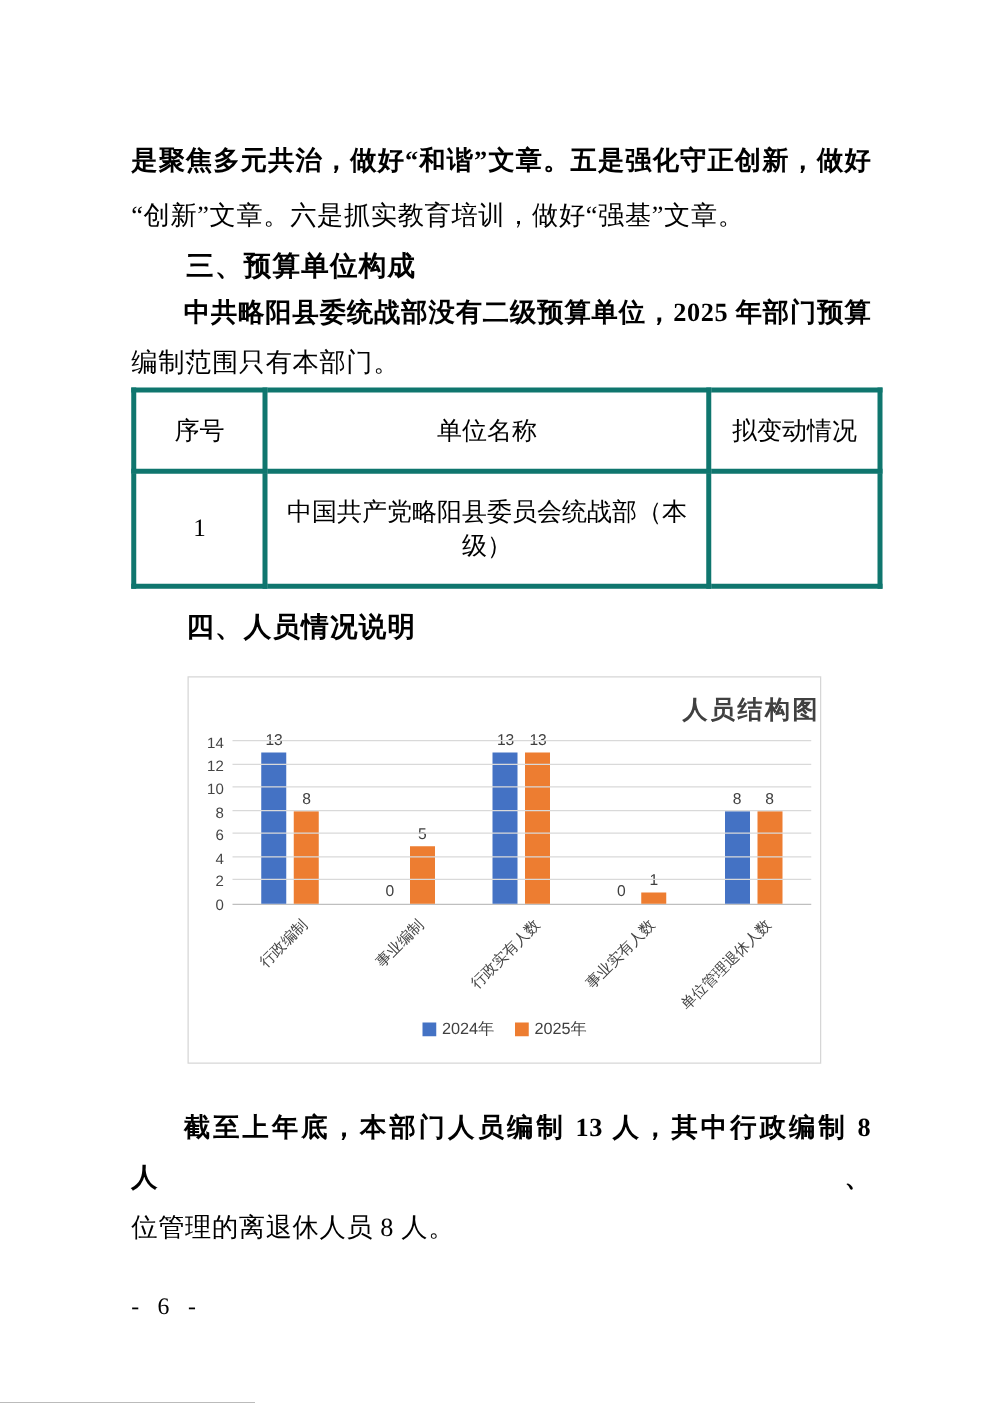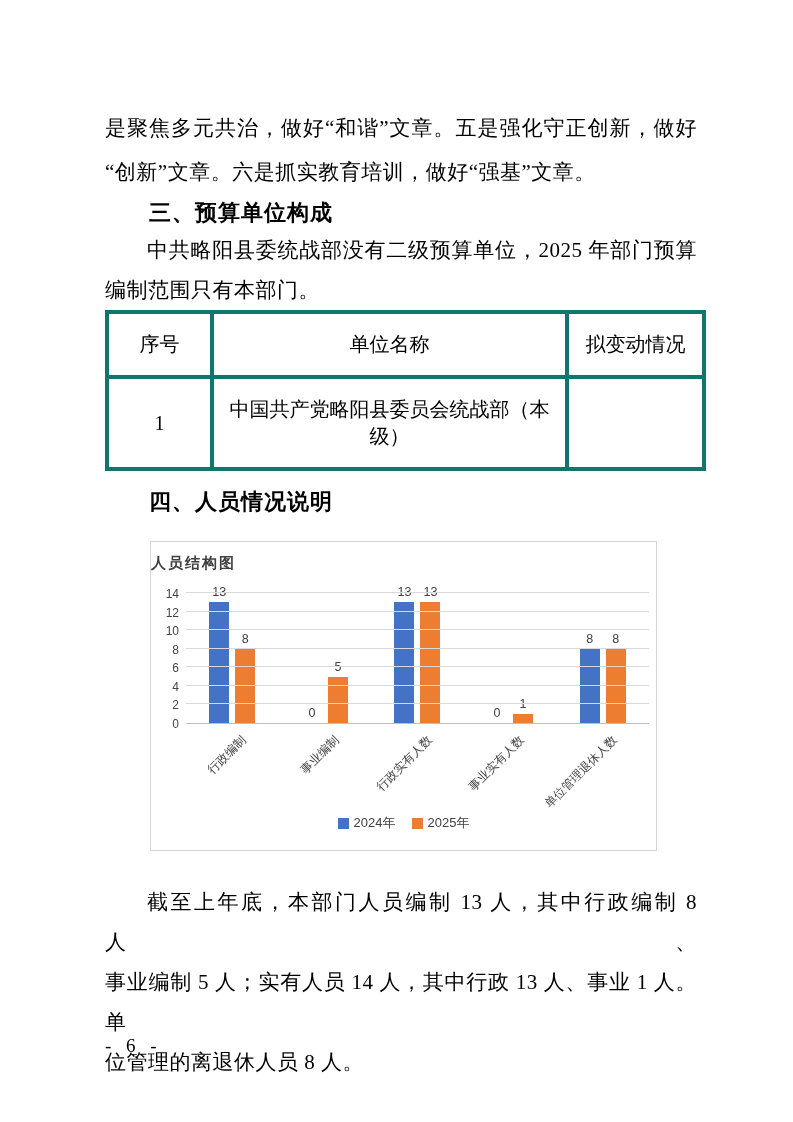--- a/index.html
+++ b/index.html
@@ -23,20 +23,21 @@
   .bodyline {
     font-size: 21px;
     line-height: 40px;
     white-space: nowrap;
     letter-spacing: 0.5px;
   }
   .bodyline.fill {
     white-space: normal;
     text-align: justify;
     text-align-last: justify;
+    font-weight: bold;
   }
   .indent { text-indent: 2em; }
   .intro { margin-top: 106px; line-height: 44px; }
   .intro .bodyline { line-height: 44px; }
   .heading {
     font-family: "Liberation Sans", "DejaVu Sans", sans-serif;
     font-weight: bold;
     font-size: 22px;
     line-height: 34px;
     text-indent: 2em;
@@ -72,22 +73,22 @@
     height: 310px;
     border: 1px solid #d6d6d6;
     background: #ffffff;
     font-family: "Liberation Sans", "DejaVu Sans", sans-serif;
   }
   .chart-title {
     position: absolute;
     top: 12px;
     left: 0;
     width: 100%;
-    text-align: left;
-    font-size: 15px;
+    text-align: right;
+    font-size: 20px;
     font-weight: bold;
     color: #404040;
     letter-spacing: 2px;
   }
   .plot {
     position: absolute;
     left: 35px;
     top: 52px;
     width: 463px;
     height: 130px;
@@ -314,20 +315,19 @@
           </div>
           <div class="legend-item">
             <span class="legend-swatch" style="background: rgb(237, 125, 49);"></span>
             <span class="legend-label">2025年</span>
           </div>
         </div>
     </div>
 
     <div style="margin-top:31px">
       <div class="bodyline fill indent">截至上年底，本部门人员编制 13 人，其中行政编制 8 人、</div>
-      <div class="bodyline fill">事业编制 5 人；实有人员 14 人，其中行政 13 人、事业 1 人。单</div>
       <div class="bodyline">位管理的离退休人员 8 人。</div>
     </div>
 
   </div>
 
   <div class="pagenum">- 6 -</div>
 </div>
 
 </body></html>

